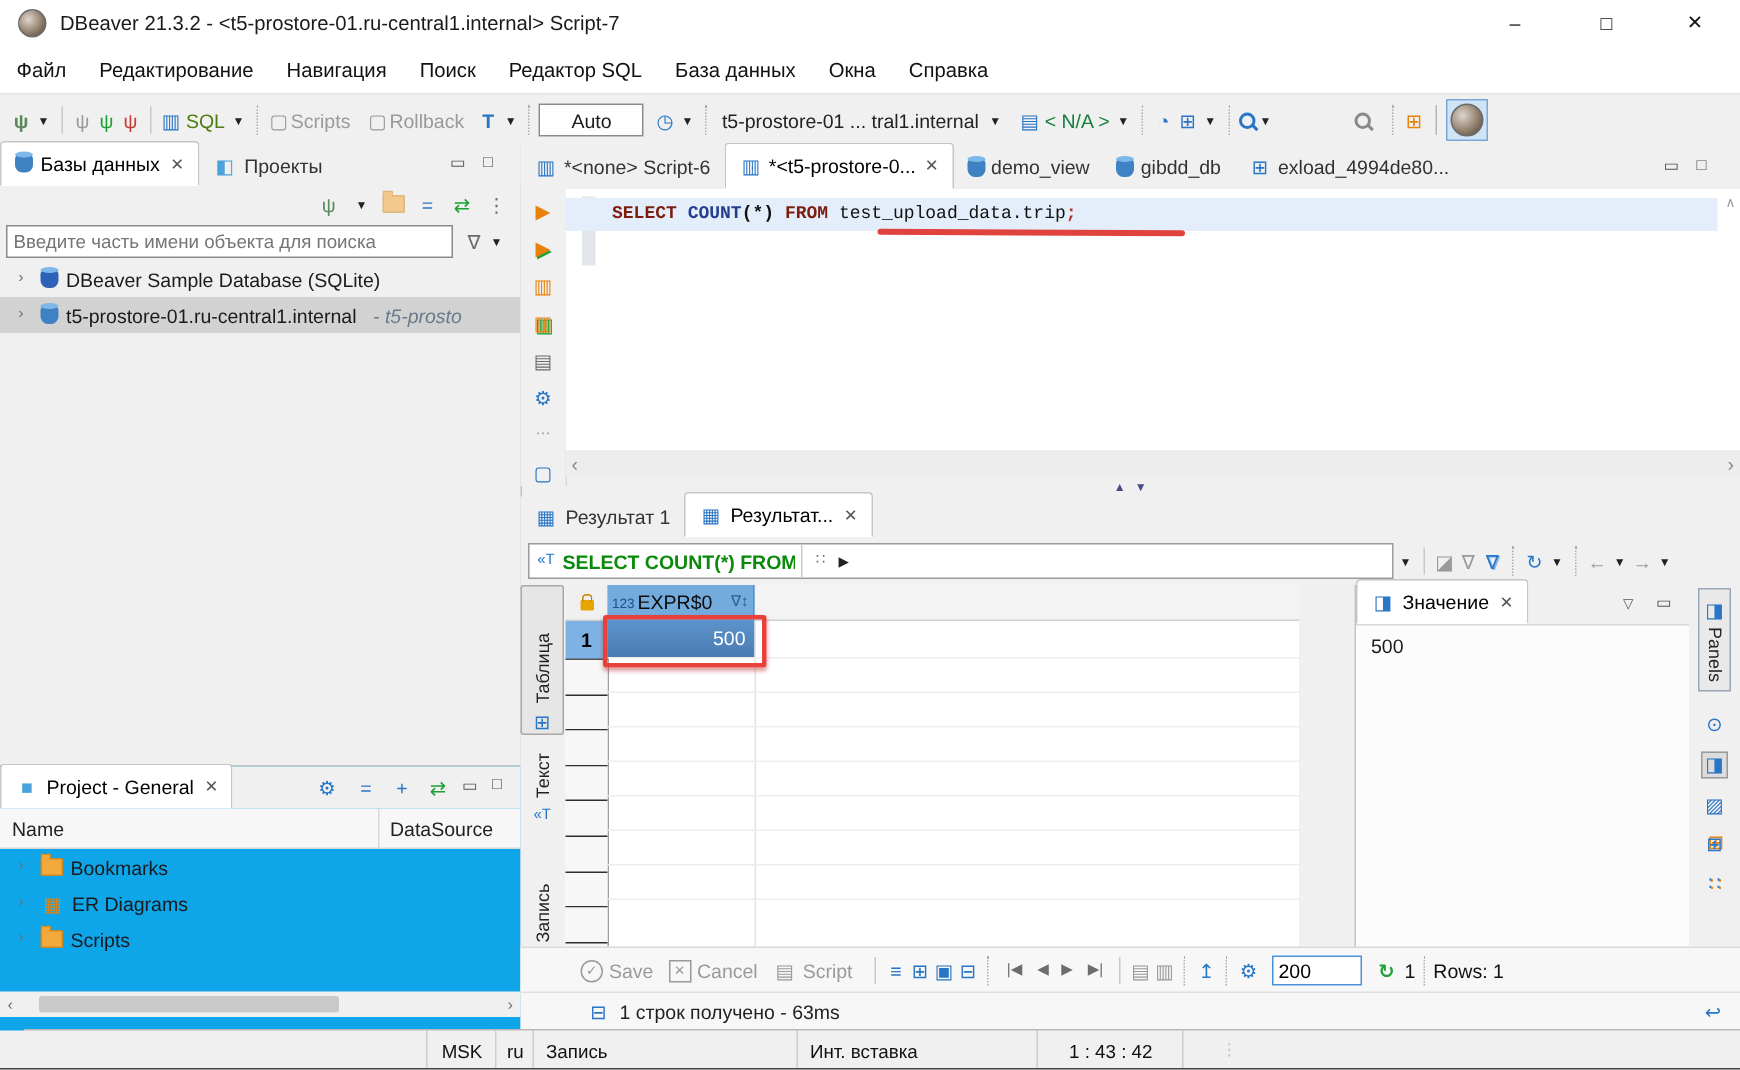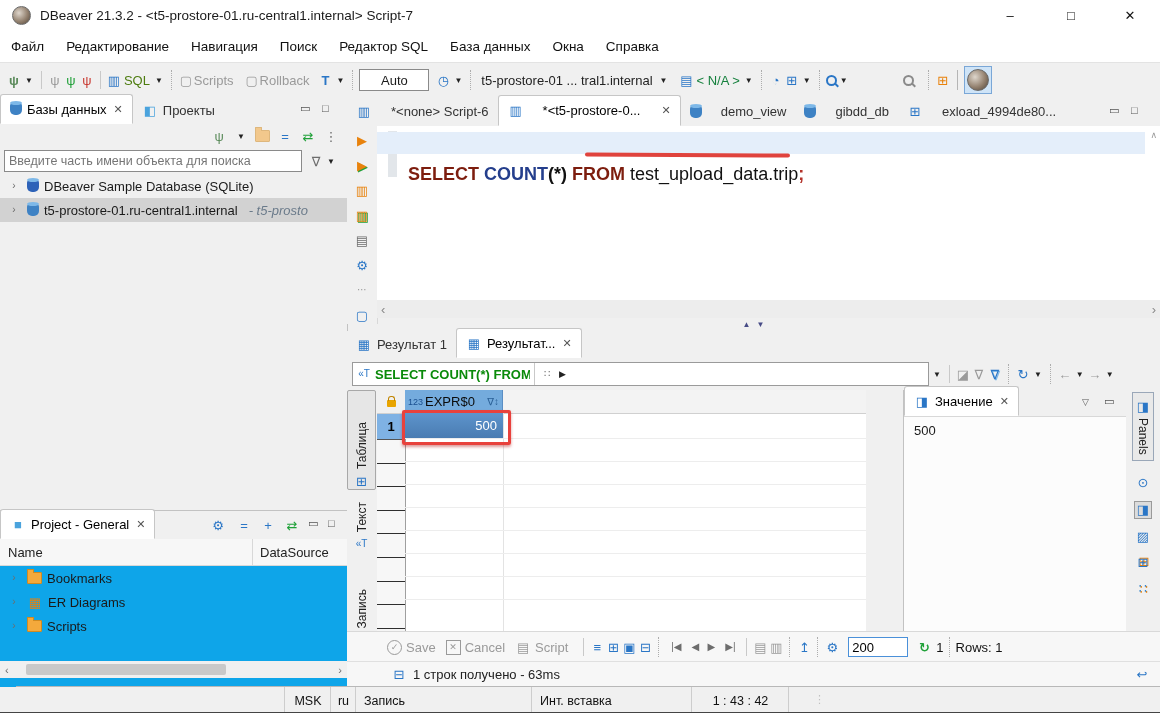--- a/index.html
+++ b/index.html
@@ -40,28 +40,28 @@
   .projpanel{left:0;top:510px;width:347px;height:176px;background:#0ea5e9;
              border-right:1px solid #c2c2c2;border-top:1px solid #c2c2c2;}
   .tree-row{display:flex;align-items:center;gap:5px;height:24px;padding-left:6px;white-space:nowrap;overflow:hidden;}
   .tree-row.sel{background:#d2d2d2;}
   .suffix{color:#6a7a8a;font-style:italic;margin-left:6px;}
   .search{width:288px;height:20px;border:1px solid #8a8a8a;background:#fff;font-size:12.5px;
           padding:0 4px;color:#222;font-family:inherit;}
 
   
   .edittabs{left:347px;top:96px;width:813px;height:30px;background:#f0f0f0;border-bottom:1px solid #c6c6c6;display:flex;align-items:flex-end;}
-  .etab{display:flex;align-items:center;gap:19px;padding:5px 9px;height:19px;color:#333;white-space:nowrap;}
+  .etab{display:flex;align-items:center;gap:4px;padding:5px 9px;height:19px;color:#333;white-space:nowrap;}
   .etab.active{background:#fff;border:1px solid #c6c6c6;border-bottom:1px solid #fff;border-radius:3px 3px 0 0;color:#000;}
   .editorbar{left:347px;top:126px;width:30px;height:192px;background:#f0f0f0;border-right:1px solid #d8d8d8;
              display:flex;flex-direction:column;align-items:center;padding-top:6px;gap:9px;}
   .editor{left:377px;top:126px;width:783px;height:174px;background:#fff;}
   .codeline{position:absolute;left:0;top:6px;width:768px;height:22px;background:#e4eefa;}
-  .code{position:absolute;left:31px;top:9px;font-family:Liberation Sans, sans-serif;
-        font-size:18px;white-space:pre;margin-top:29px;}
+  .code{position:absolute;left:31px;top:9px;font-family:Liberation Mono, monospace;
+        font-size:12px;white-space:pre;}
   .kw{color:#7d1d0e;font-weight:bold;} .fn{color:#243e8c;font-weight:bold;}
   .pl{color:#111;font-weight:bold;} .idf{color:#111;} .smc{color:#b3322a;font-weight:bold;}
   .gutterband{position:absolute;left:11px;top:5px;width:9px;height:46px;background:#e2e6ea;}
   .hscroll{left:377px;top:300px;width:783px;height:18px;background:#ededed;display:flex;
            align-items:center;justify-content:space-between;color:#8a8a8a;padding:0 4px;box-sizing:border-box;}
   .sash{left:347px;top:318px;width:813px;height:13px;display:flex;align-items:center;justify-content:center;
         gap:6px;color:#474b86;font-size:8px;}
 
   
   .restabs{left:347px;top:331px;width:813px;height:27px;background:#f0f0f0;border-bottom:1px solid #c6c6c6;

